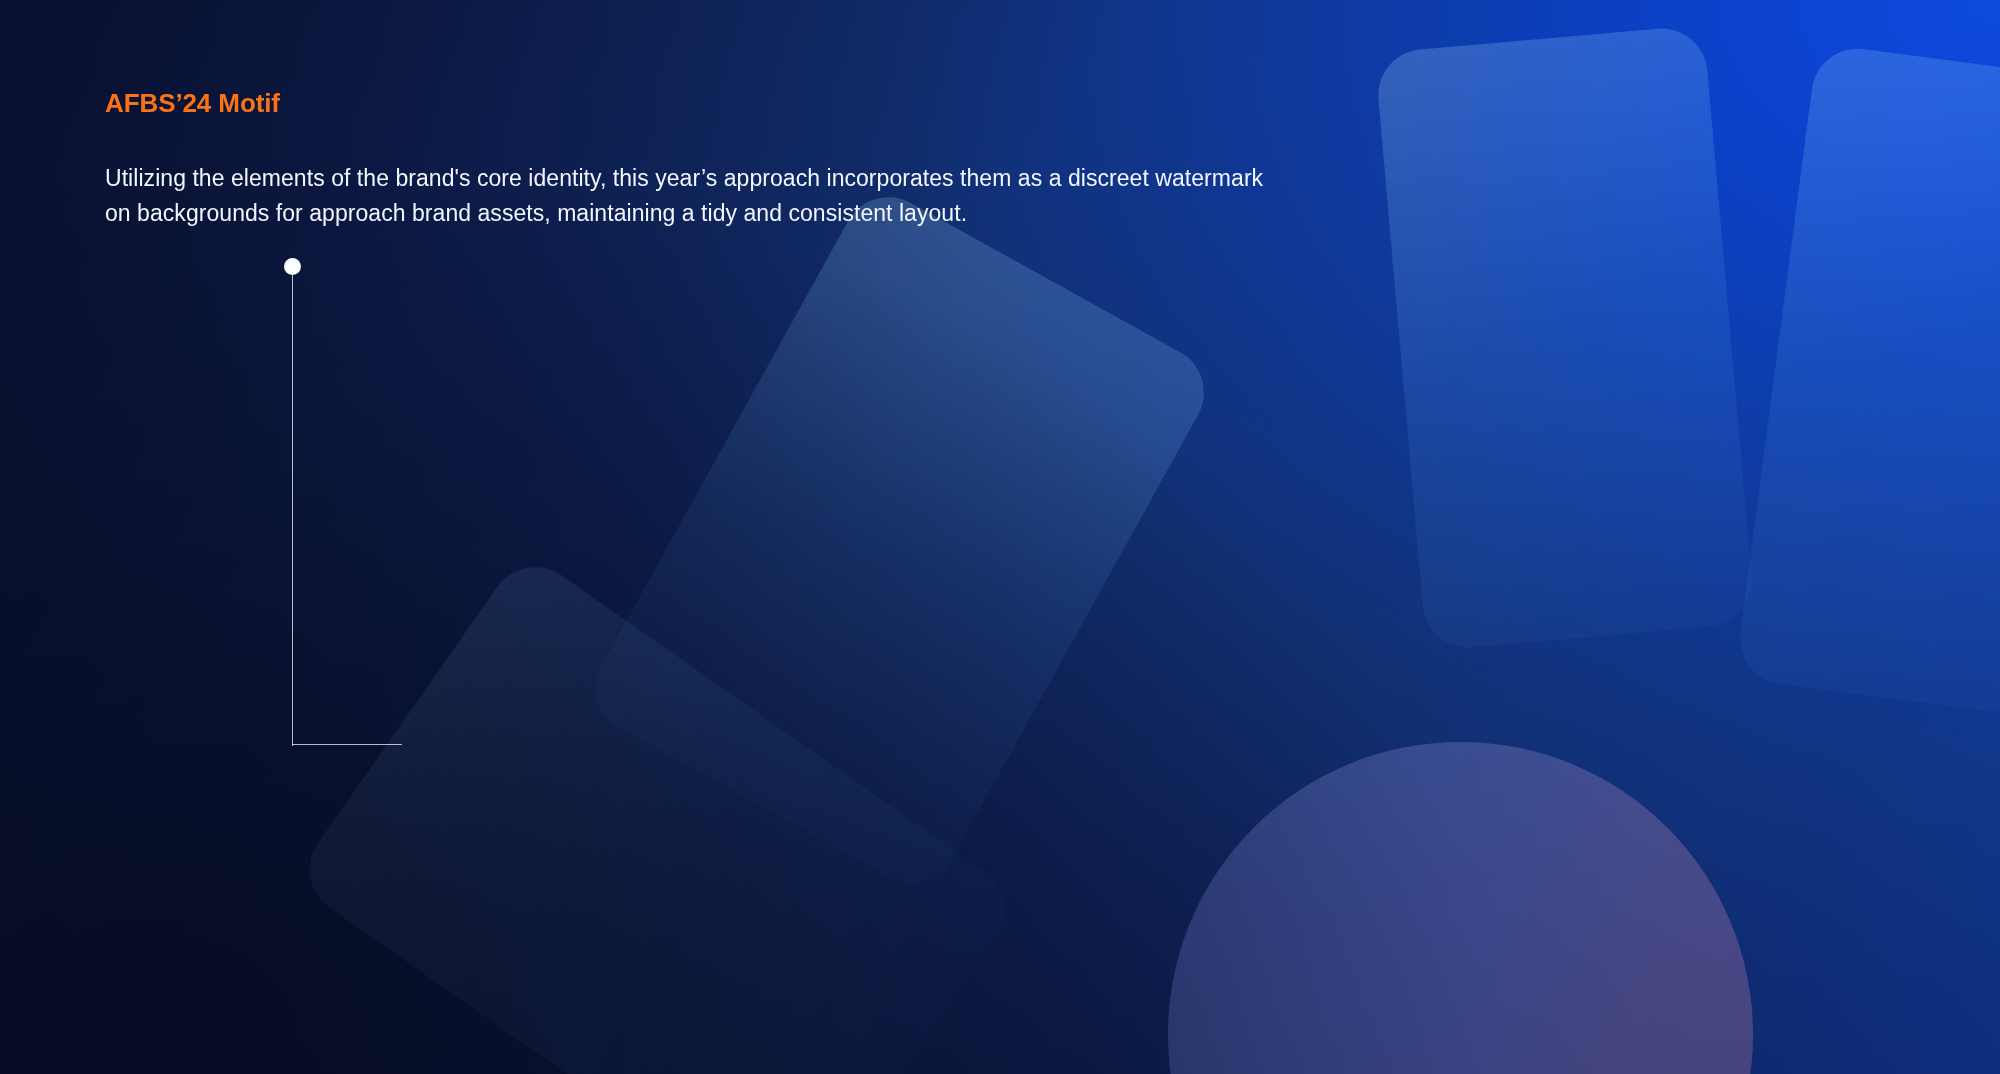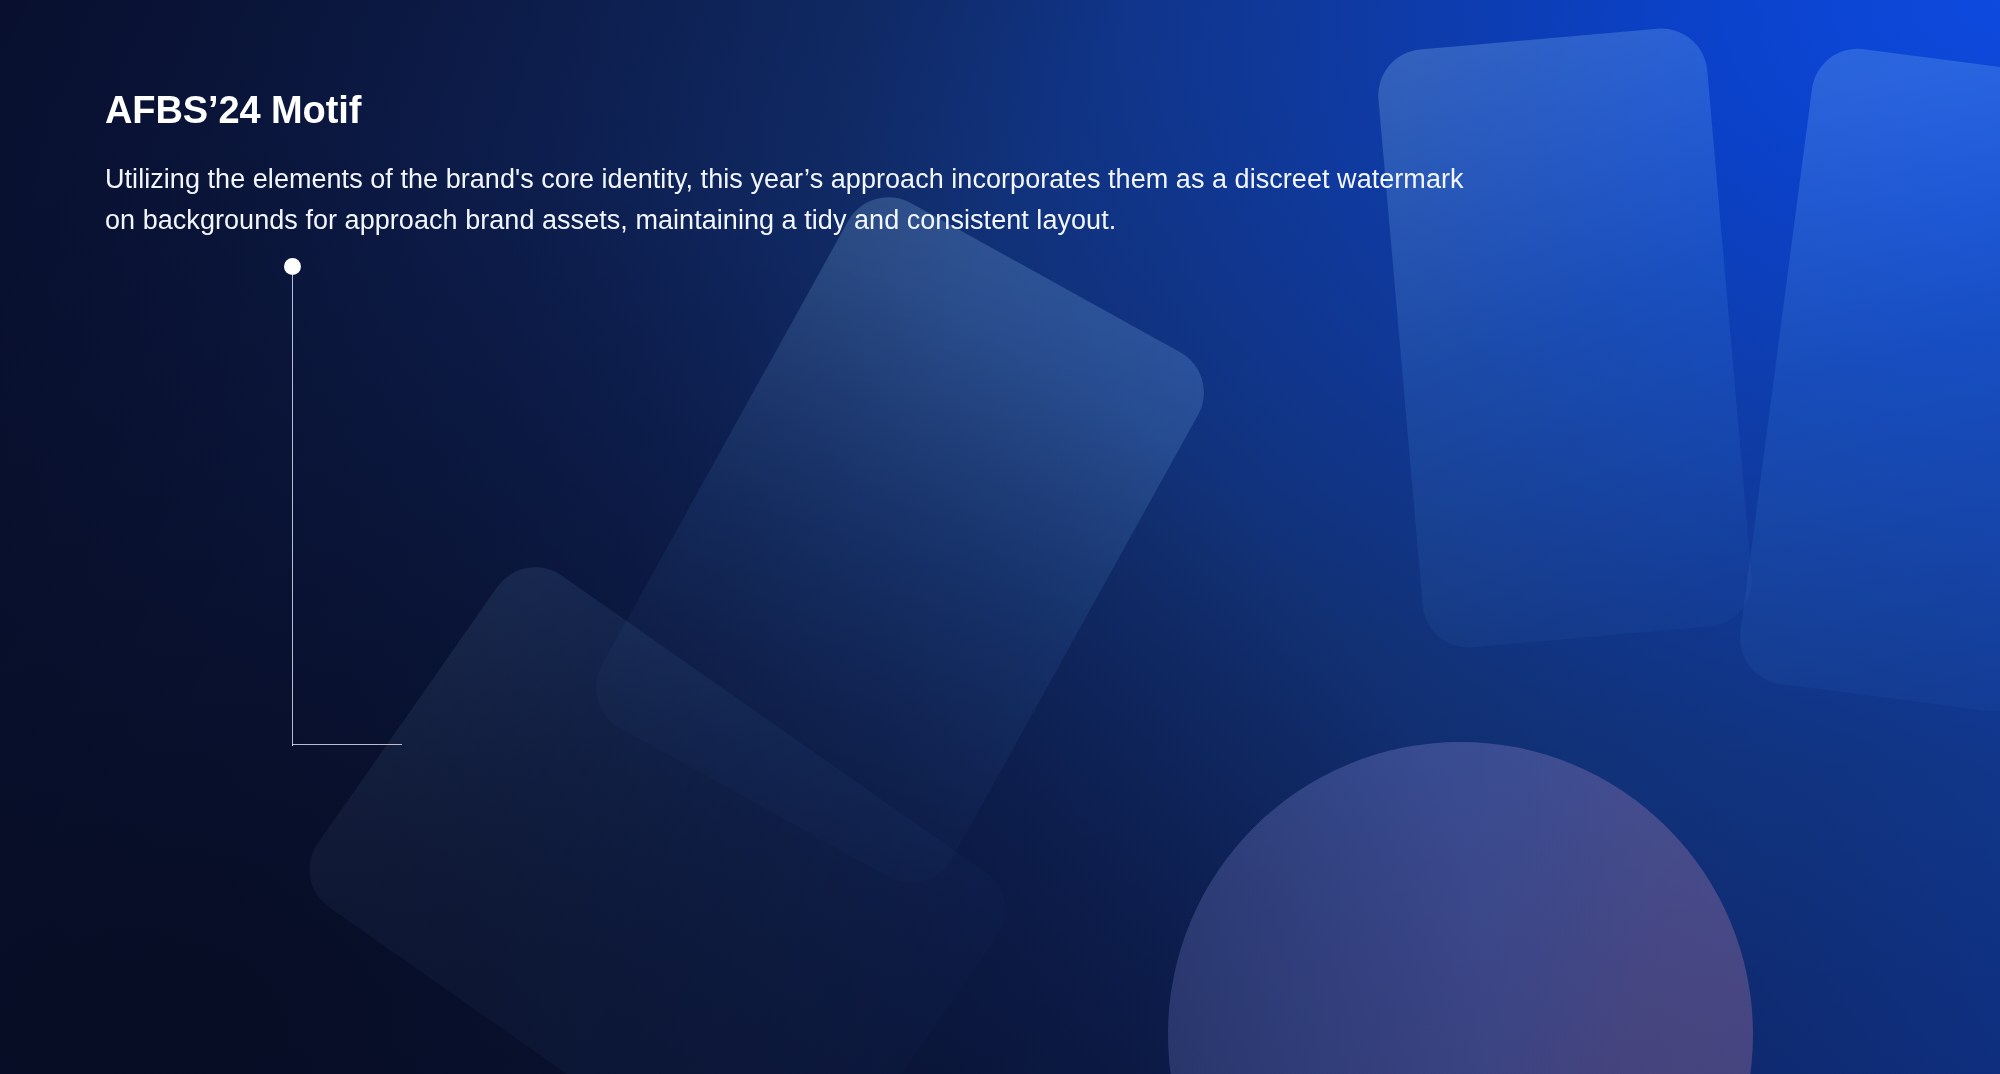--- a/index.html
+++ b/index.html
@@ -106,29 +106,29 @@
   }
 
   
   .text-block{
     position:absolute;
     left:105px; top:88px;
     width:1760px;
     z-index:5;
   }
   .title{
-    font-size:38px;
+    font-size:26px;
     font-weight:700;
     line-height:1.18;
-    color:#ffffff;
+    color:#f97316;
     letter-spacing:-0.1px;
   }
   .subtitle{
-    margin-top:26px;
-    font-size:27px;
+    margin-top:42px;
+    font-size:23px;
     font-weight:400;
     line-height:1.52;
     color:#f2f6ff;
     max-width:1740px;
     letter-spacing:0.05px;
   }
   .subtitle .ln{ display:block; }
 
   
   .leader{

